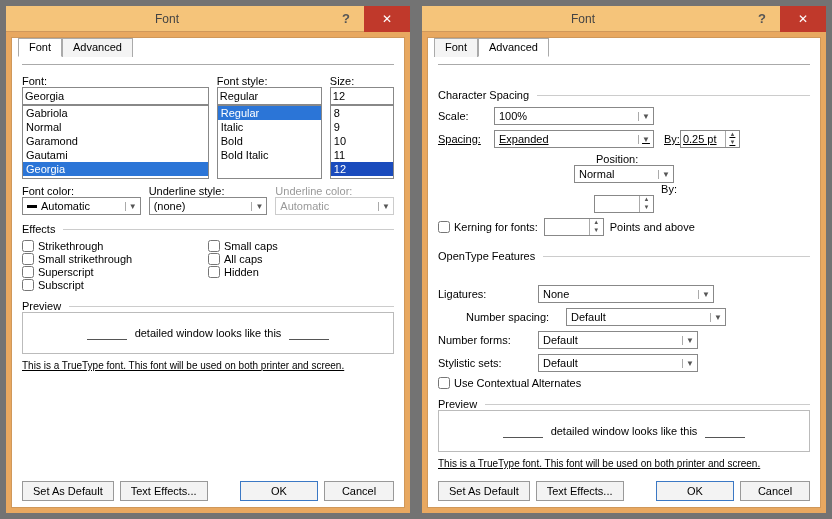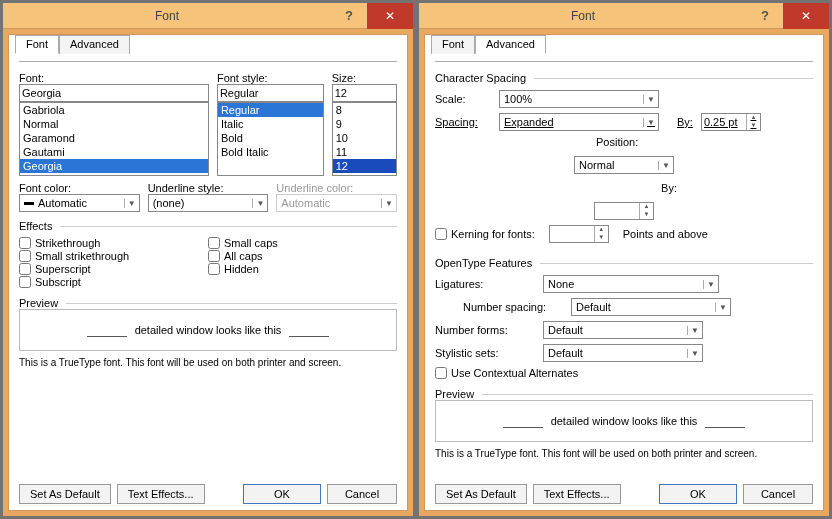--- a/index.html
+++ b/index.html
@@ -1,41 +1,41 @@
 <!DOCTYPE html>
 <html><head>
 <meta charset="utf-8">
 <style>
   * { box-sizing: border-box; font-family: "Segoe UI", Tahoma, sans-serif; font-size: 11px; }
   body { margin: 0; background: #fff; width: 832px; height: 519px; display: flex; }
-  .window { width: 416px; height: 519px; border: 3px solid #737373; background: #e8a860; position: relative; display: flex; flex-direction: column; }
+  .window { width: 416px; height: 519px; border: 6px solid #737373; background: #e8a860; position: relative; display: flex; flex-direction: column; }
   .titlebar { height: 26px; background: #f5c47a; display: flex; align-items: center; border-bottom: 1px solid #d0985a; }
   .title { flex: 1; text-align: center; font-size: 12px; color: #444; }
   .tbtn { width: 36px; height: 20px; display: flex; align-items: center; justify-content: center; margin-right: 0; }
   .help { font-size: 13px; font-weight: bold; color: #555; background:#f5c47a;}
   .close { background: #c0392b; color:#fff; height:26px; width:46px; font-size:12px;}
   .body { flex:1; margin: 5px; background: #fff; border: 1px solid #d0985a; padding: 8px 10px 6px 10px; position: relative; display:flex; flex-direction:column; }
   .tabs { position: absolute; top: -1px; left: 6px; display:flex; }
   .tab { border:1px solid #aaa; border-bottom:none; padding: 2px 10px 3px 10px; background:#f4f4f4; margin-right:0; position:relative; top:1px;}
   .tab.active { background:#fff; border-bottom:1px solid #fff; z-index:2;}
   .tabline { border-top:1px solid #aaa; margin-top:18px;}
   select, input.combo { border:1px solid #888; background:#fff; height:18px; font-size:11px; padding:0 2px;}
   .listbox { border:1px solid #888; background:#fff; overflow-y:scroll; font-size:11px;}
   .listbox div { padding:0 3px; line-height:14px;}
   .sel { background:#2b75d7; color:#fff;}
   .sel2 { background:#1a4bbd; color:#fff;}
-  .row { display:flex; align-items:center; gap:8px;}
+  .row { display:flex; align-items:center; gap:0;}
   .chk { display:flex; align-items:center; gap:4px; font-size:11px; margin:1px 0;}
   .chk input { width:12px; height:12px; margin:0;}
   .btnrow { display:flex; gap:6px; padding:4px 0 0 0; margin-top:auto;}
   button.btn { border:1px solid #999; background:#f3f3f3; padding:3px 10px; font-size:11px; min-width:70px;}
   button.btn.primary { border:1px solid #3b78c4;}
   .preview-box { border:1px solid #bbb; height:42px; display:flex; align-items:center; justify-content:center; font-family:Georgia,serif; font-size:17px;}
   .pvline { border-bottom:1px solid #555; width:40px; margin:0 8px; position:relative; top:6px;}
-  .note { font-size:10px; margin-top:6px;}
+  .note { font-size:10px; margin-top:6px;text-decoration:underline;}
   .spin { display:inline-flex; border:1px solid #888; height:18px;}
   .spin input { border:none; width:44px; text-align:left; padding:0 2px; font-size:11px;}
   .spin .ar { width:14px; display:flex; flex-direction:column; border-left:1px solid #aaa;}
   .spin .ar div { flex:1; font-size:6px; line-height:7px; text-align:center; color:#555;}
   .dd { display:inline-flex; border:1px solid #888; height:18px; background:#fff; align-items:center;}
   .dd span.val { flex:1; padding:0 4px; font-size:11px;}
   .dd .car { width:15px; text-align:center; font-size:8px; border-left:1px solid #aaa; color:#555;}
   .disabled { color:#999;}
   .fieldset-line { display:flex; align-items:center; margin-top:8px;}
   .fieldset-line .lbl { font-size:11px; margin-right:4px;}
@@ -184,21 +184,21 @@
     <div class="tbtn help">?</div>
     <div class="tbtn close">✕</div>
   </div>
   <div class="body">
     <div class="tabs">
       <div class="tab"><span>Font</span></div>
       <div class="tab active"><span>Advanced</span></div>
     </div>
     <div class="tabline"></div>
 
-    <div class="fieldset-line" style="margin-top:10px;">
+    <div class="fieldset-line" style="margin-top:24px;">
         <span class="lbl">Character Spacing</span>
         <span class="rule"></span>
       </div>
 
     <div class="row" style="margin-top:6px;">
       <span style="width:56px;">Scale:</span>
       <div class="dd" style="width:160px;">
           <span class="val">100%</span>
           <span class="car">▼</span>
         </div>
@@ -246,21 +246,21 @@
           </span>
         </div>
       <span style="margin-left:6px;">Points and above</span>
     </div>
 
     <div class="fieldset-line" style="margin-top:14px;">
         <span class="lbl">OpenType Features</span>
         <span class="rule"></span>
       </div>
 
-    <div class="row" style="margin-top:6px;">
+    <div class="row" style="margin-top:23px;">
       <span style="width:100px;">Ligatures:</span>
       <div class="dd" style="width:176px;">
           <span class="val">None</span>
           <span class="car">▼</span>
         </div>
     </div>
     <div class="row" style="margin-top:5px;padding-left:28px;">
       <span style="width:100px;">Number spacing:</span>
       <div class="dd" style="width:160px;">
           <span class="val">Default</span>

